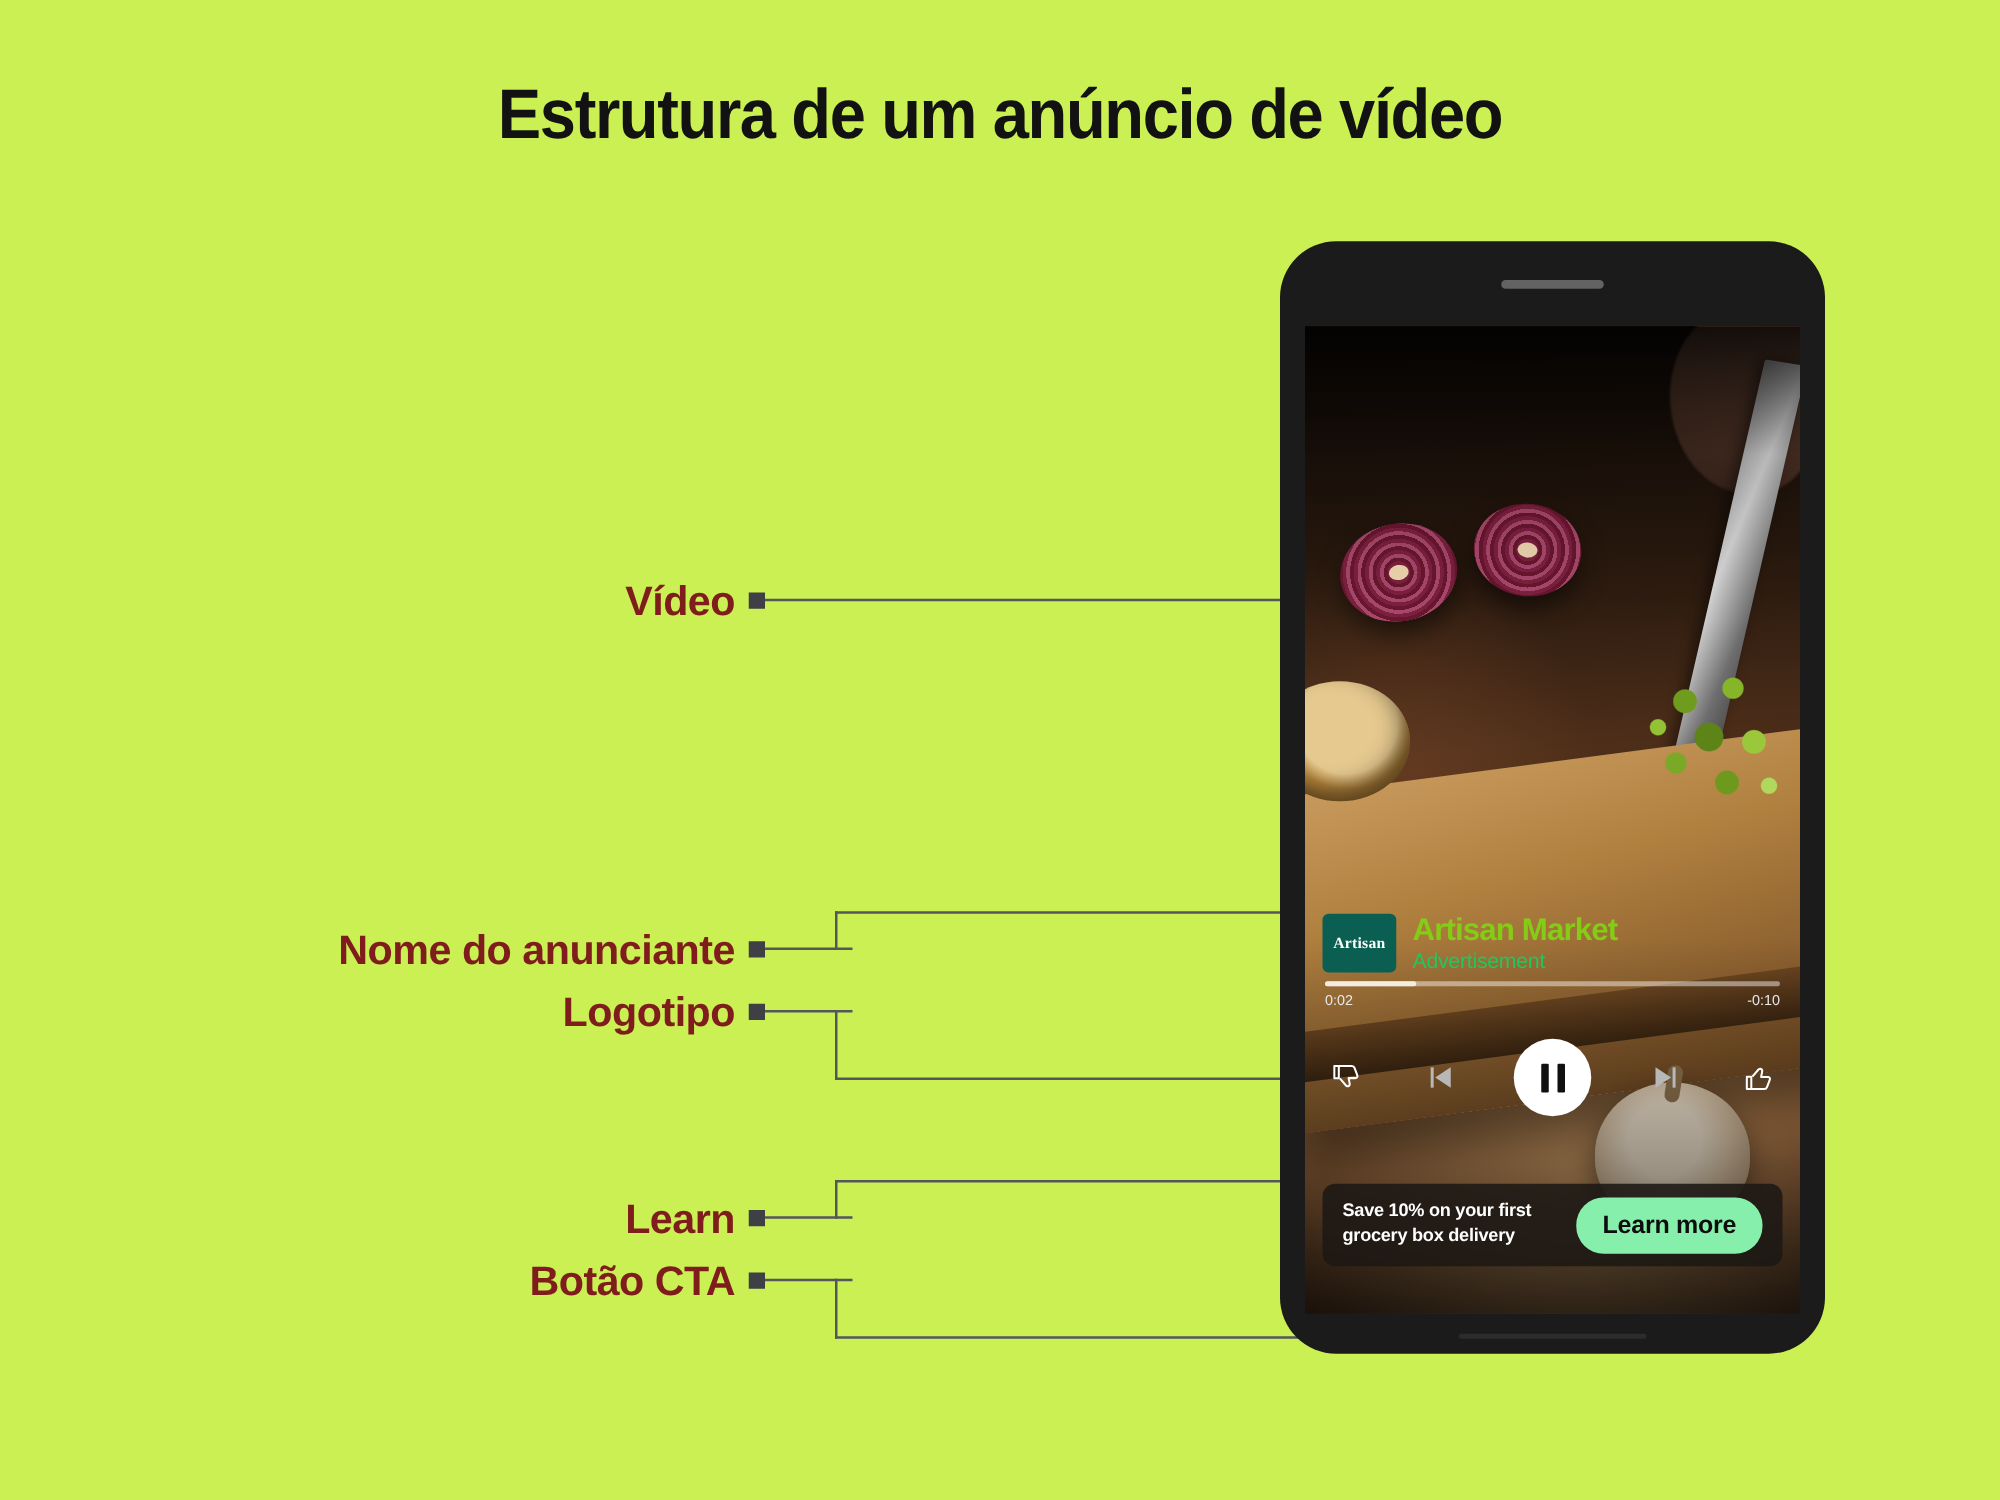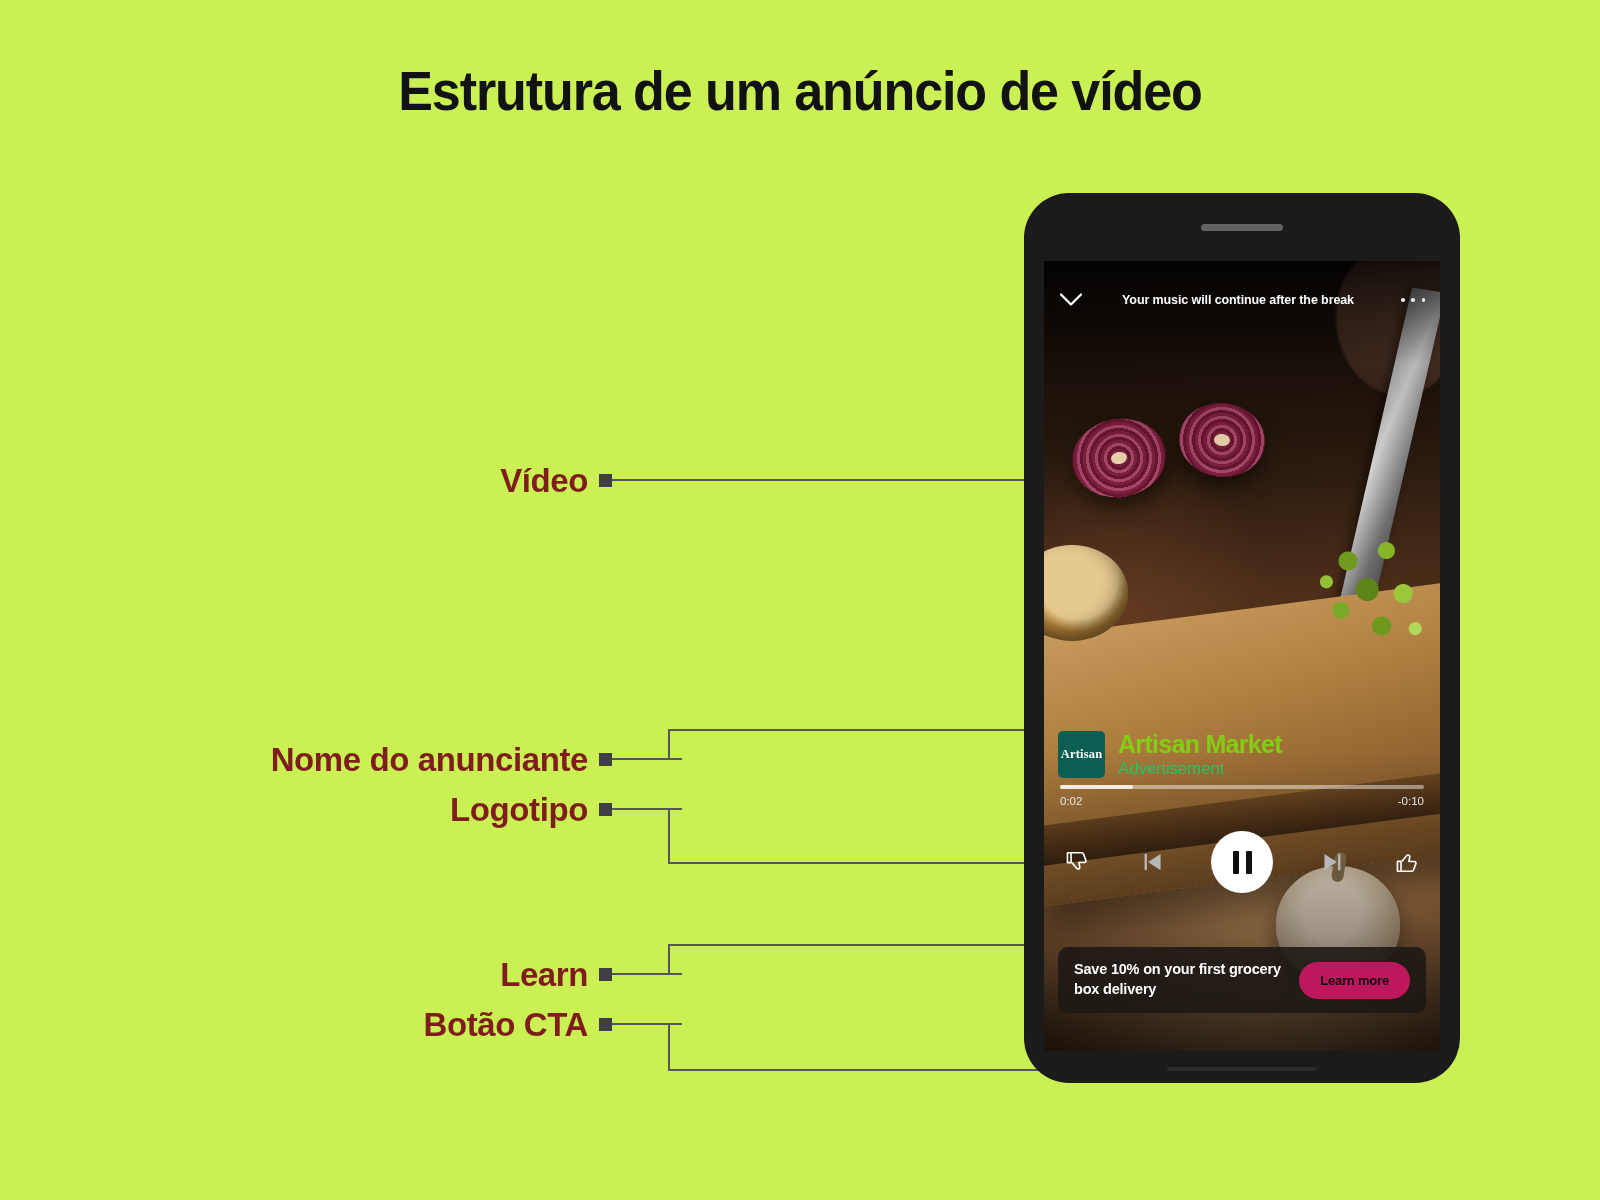--- a/index.html
+++ b/index.html
@@ -255,21 +255,21 @@
 
   .ad-meta {
     position: absolute;
     left: 14px; right: 14px;
     bottom: 272px;
     display: flex;
     align-items: center;
     gap: 13px;
   }
   .ad-logo {
-    width: 47px; height: 47px;
+    width: 59px; height: 47px;
     border-radius: 5px;
     background: #0b5f52;
     display: flex; align-items: center; justify-content: center;
     flex: none;
   }
   .ad-logo span {
     color: #fdfdfd;
     font-family: "Liberation Serif", serif;
     font-weight: 700;
     font-size: 12.5px;
@@ -357,23 +357,23 @@
   .cta-text {
     color: #ffffff;
     font-size: 14.5px;
     font-weight: 700;
     letter-spacing: -0.2px;
     line-height: 1.35;
     max-width: 212px;
   }
   .cta-btn {
     margin-left: auto;
-    background: #be185d;
+    background: #86efac;
     color: #0d0d0d;
-    font-size: 13px;
+    font-size: 20px;
     font-weight: 700;
     letter-spacing: -0.2px;
     border: none;
     border-radius: 22px;
     padding: 11px 21px;
     white-space: nowrap;
     font-family: "Liberation Sans", sans-serif;
     cursor: pointer;
   }
 </style>
@@ -434,33 +434,20 @@
           <div class="core"></div>
         </div>
       <div class="onion b">
           <div class="core"></div>
         </div>
       <div class="herbs"></div>
       <div class="garlic"></div>
       <div class="art-vignette"></div>
     </div>
 
-    <div class="top-bar">
-      <div class="chev">
-        <svg width="22" height="14" viewBox="0 0 22 14" fill="none">
-          <path d="M1 1.5L11 11.5L21 1.5" stroke="#ffffff" stroke-width="2.2" stroke-linecap="round" stroke-linejoin="round"></path>
-        </svg>
-      </div>
-      <div class="top-title">Your music will continue after the break</div>
-      <div class="dots">
-        <i></i>
-          <i></i>
-          <i></i>
-      </div>
-    </div>
 
     <div class="ad-meta">
       <div class="ad-logo">
         <span>Artisan</span>
       </div>
       <div>
         <div class="ad-name">Artisan Market</div>
         <div class="ad-sub">Advertisement</div>
       </div>
     </div>

